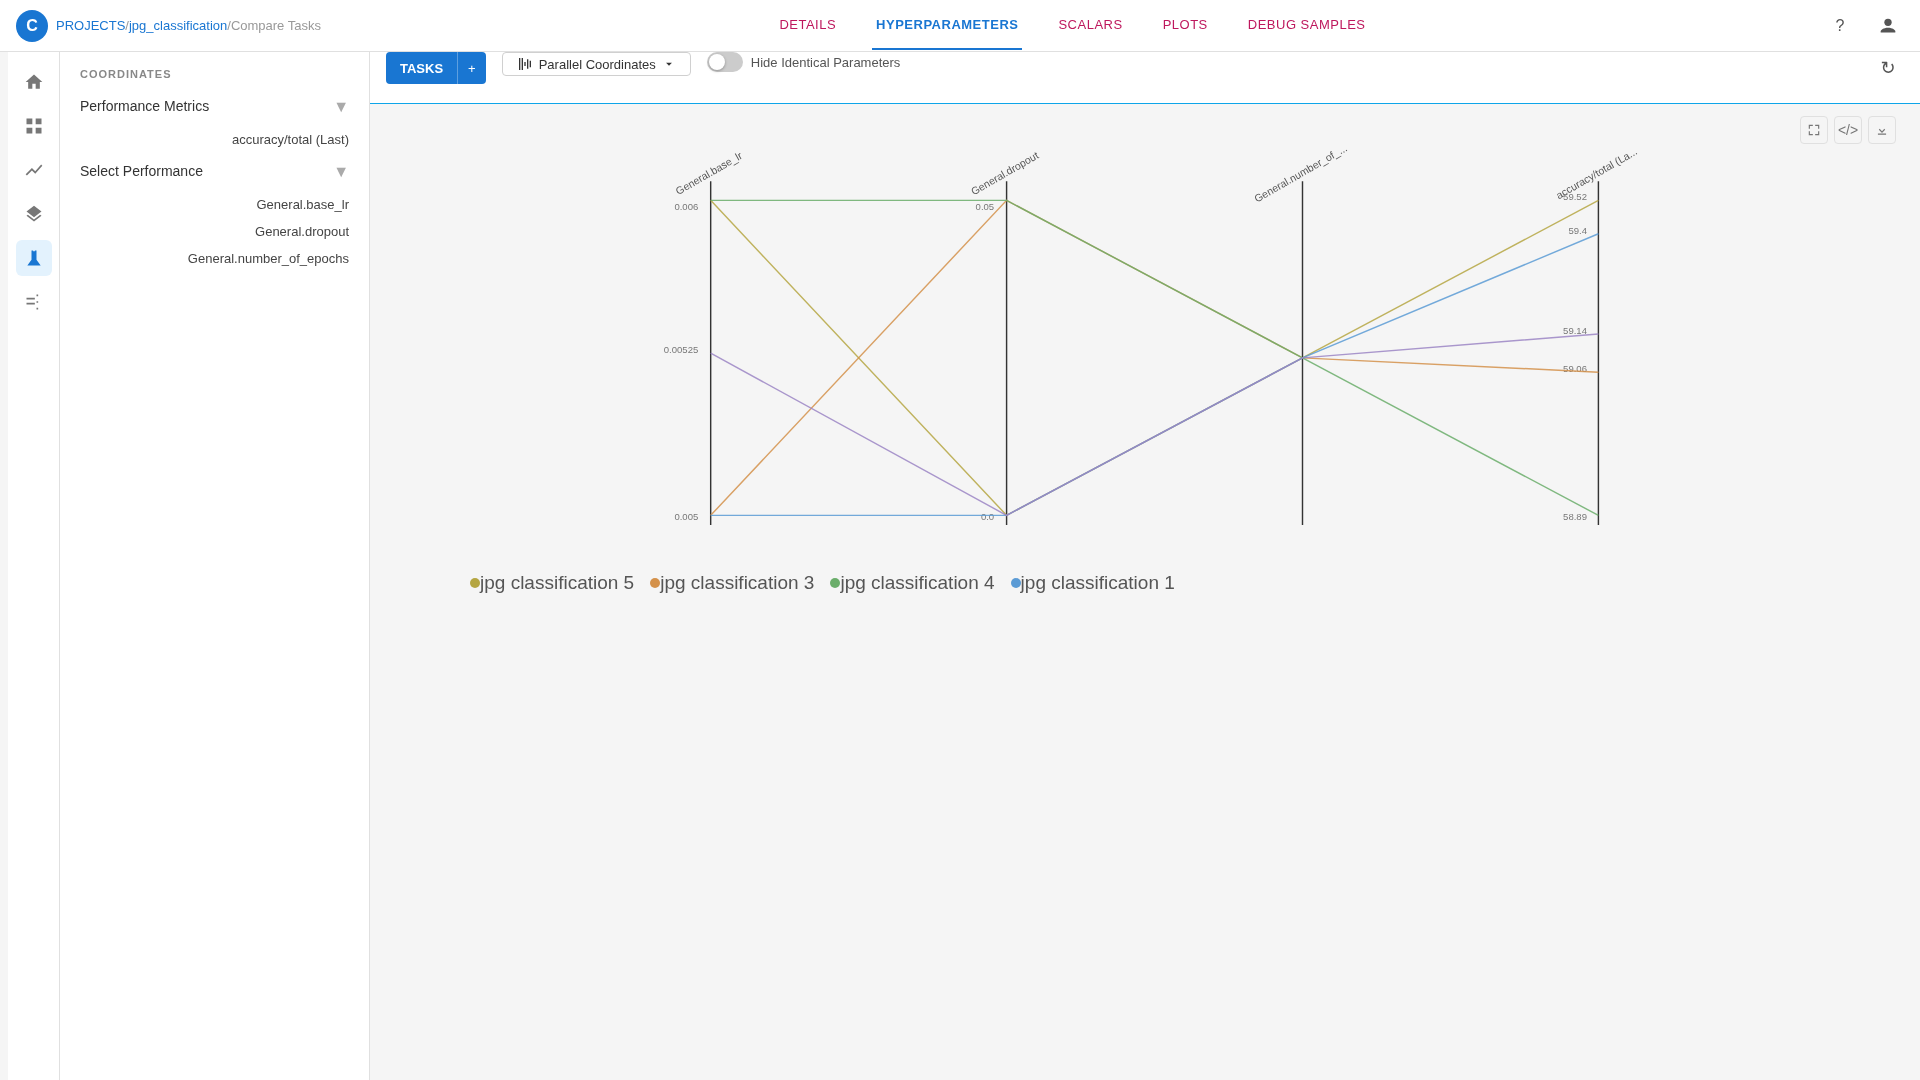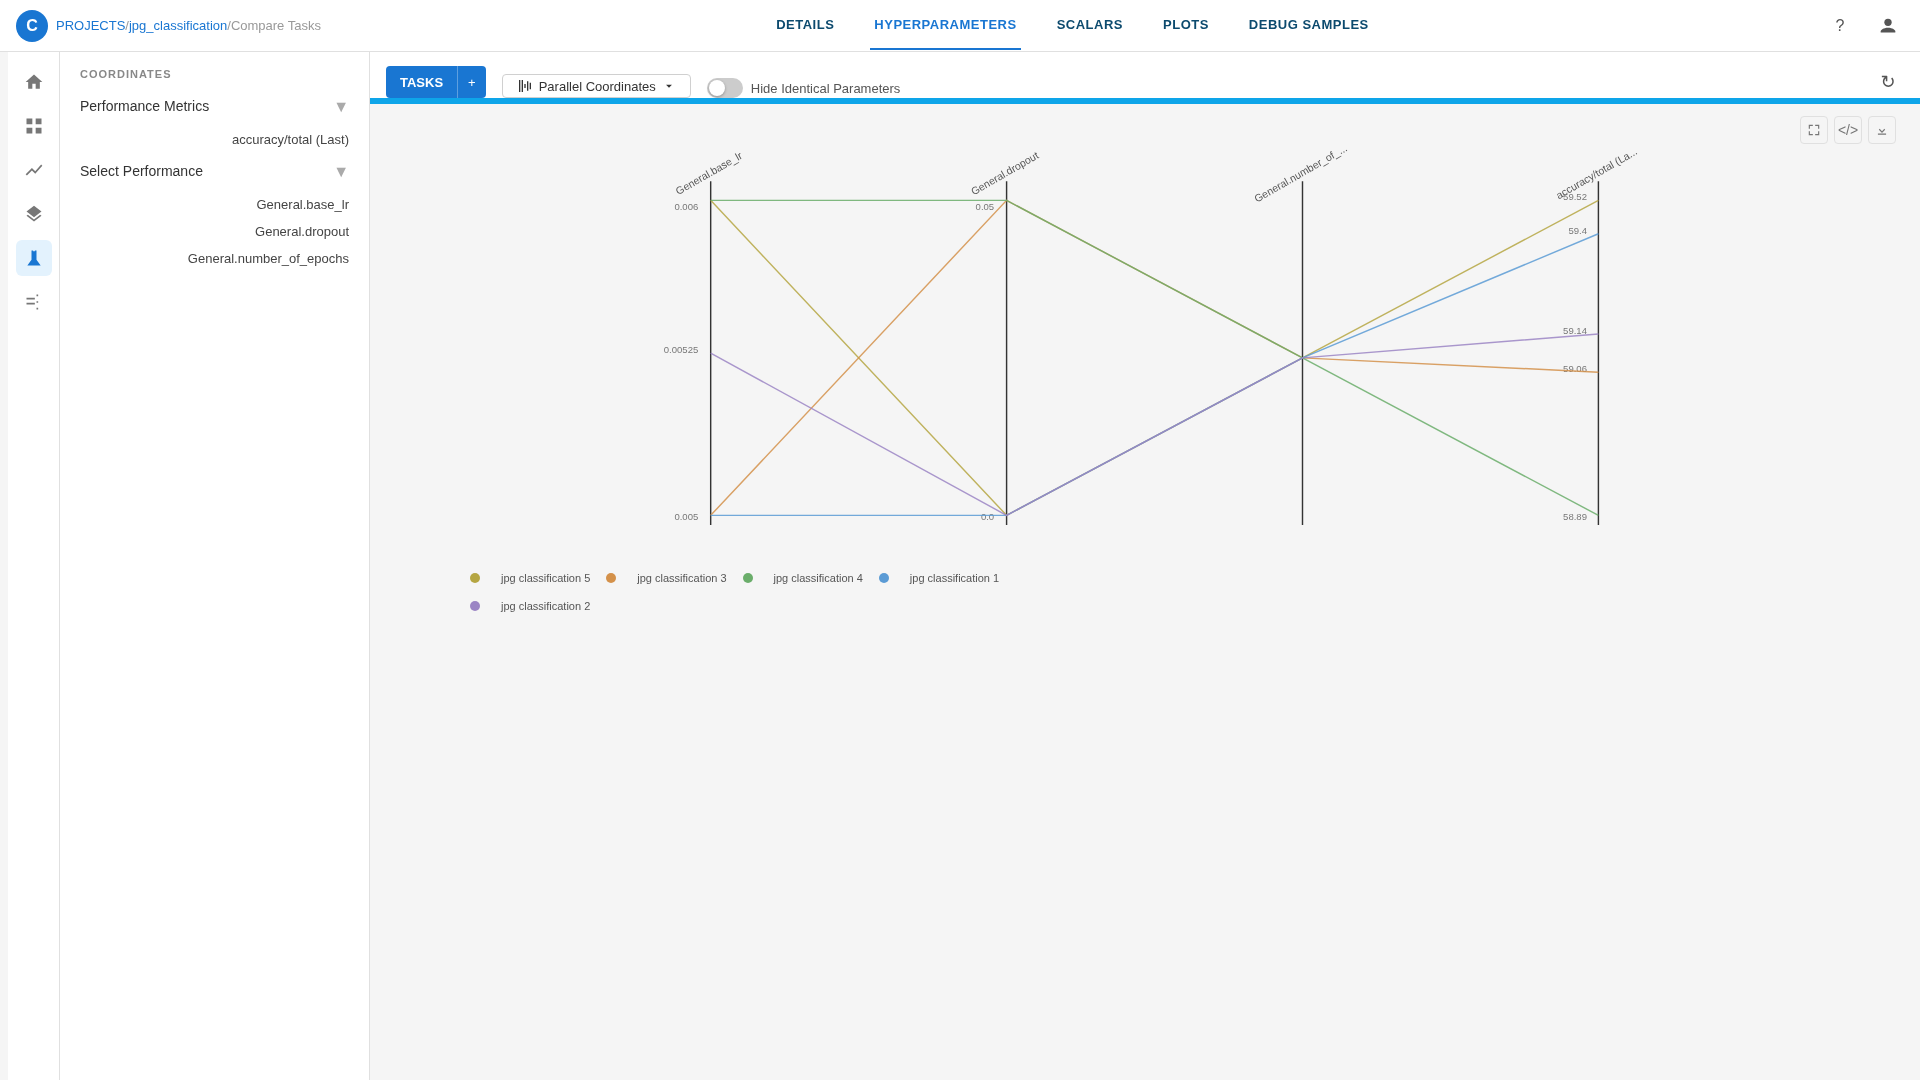--- a/index.html
+++ b/index.html
@@ -15,21 +15,21 @@
       padding: 0 16px;
       justify-content: space-between;
       flex-shrink: 0;
     }
     .top-nav-left { display: flex; align-items: center; gap: 8px; }
     .logo { width: 32px; height: 32px; background: #1976d2; border-radius: 50%; display: flex; align-items: center; justify-content: center; color: #fff; font-weight: bold; font-size: 16px; }
     .breadcrumb { display: flex; align-items: center; font-size: 13px; color: #555; }
     .breadcrumb a { color: #1976d2; text-decoration: none; }
     .breadcrumb span { color: #999; }
     .top-nav-center { display: flex; align-items: center; gap: 32px; }
-    .nav-tab { font-size: 13px; color: #0c4a6e; cursor: pointer; padding: 16px 4px; border-bottom: 2px solid transparent; letter-spacing: 0.5px; font-weight: bold; }
+    .nav-tab { font-size: 13px; color: #be185d; cursor: pointer; padding: 16px 4px; border-bottom: 2px solid transparent; letter-spacing: 0.5px; }
     .nav-tab.active { color: #1976d2; border-bottom: 2px solid #1976d2; font-weight: 600; }
     .top-nav-right { display: flex; align-items: center; gap: 16px; }
     .icon-btn { width: 32px; height: 32px; display: flex; align-items: center; justify-content: center; cursor: pointer; color: #555; border-radius: 4px; }
 
     
     .body-layout { display: flex; flex: 1; overflow: hidden; margin-left: 8px; }
 
     
     .icon-sidebar {
       width: 52px;
@@ -68,23 +68,23 @@
       cursor: pointer;
     }
     .section-title { font-size: 14px; color: #333; font-weight: 500; }
     .section-arrow { color: #aaa; font-size: 16px; }
     .section-item { padding: 6px 20px 6px 32px; font-size: 13px; color: #444; cursor: pointer; text-align: right; }
 
     
     .toolbar {
       height: 52px;
       background: #fff;
-      border-bottom: 6px solid #0ea5e9;
-      display: flex;
-      align-items: flex-end;
+      border-bottom: 1px solid #0ea5e9;
+      display: flex;
+      align-items: flex-start;
       padding: 0 16px;
       gap: 16px;
       flex-shrink: 0;
     }
     .btn-tasks { background: #1976d2; color: #fff; border: none; border-radius: 4px 0 0 4px; padding: 6px 14px; font-size: 13px; font-weight: 600; cursor: pointer; height: 32px; }
     .btn-tasks-plus { background: #1976d2; color: #fff; border: none; border-radius: 0 4px 4px 0; padding: 6px 10px; font-size: 13px; cursor: pointer; height: 32px; border-left: 1px solid rgba(255,255,255,0.3); }
     .btn-group { display: flex; }
     .btn-outline { background: #fff; border: 1px solid #d0d0d0; border-radius: 4px; padding: 6px 14px; font-size: 13px; color: #333; cursor: pointer; height: 24px; display: flex; align-items: center; gap: 6px; }
     .toggle-container { display: flex; align-items: center; gap: 8px; }
     .toggle { width: 36px; height: 20px; background: #ccc; border-radius: 10px; position: relative; cursor: pointer; }
@@ -92,21 +92,21 @@
     .toggle-label { font-size: 13px; color: #555; }
 
     
     .main-content { flex: 1; display: flex; flex-direction: column; overflow: hidden; position: relative; }
     .chart-container { flex: 1; position: relative; padding: 20px; }
 
     svg.parallel-chart { width: 100%; height: 420px; }
 
     
     .legend { display: flex; flex-wrap: wrap; gap: 16px; padding: 16px 80px; margin-top: 8px; }
-    .legend-item { display: flex; align-items: center; gap: 21px; font-size: 11px; color: #555; }
+    .legend-item { display: flex; align-items: center; gap: 0; font-size: 19px; color: #555; }
     .legend-dot { width: 10px; height: 10px; border-radius: 50%; }
 
     .chart-icon-btn { width: 28px; height: 28px; display: flex; align-items: center; justify-content: center; cursor: pointer; color: #777; border: 1px solid #e0e0e0; border-radius: 4px; font-size: 14px; }
   </style>
 </head>
 <body>
 
 <div class="top-nav">
   <div class="top-nav-left">
     <div class="logo">C</div>
@@ -282,22 +282,16 @@
           <span>jpg classification 3</span>
         </div>
         <div class="legend-item">
           <div class="legend-dot" style="background:#6aad6a;"></div>
           <span>jpg classification 4</span>
         </div>
         <div class="legend-item">
           <div class="legend-dot" style="background:#5b9bd5;"></div>
           <span>jpg classification 1</span>
         </div>
-        <div style="width:100%; display:flex;">
-          <div class="legend-item">
-            <div class="legend-dot" style="background:#9b85c4;"></div>
-            <span>jpg classification 2</span>
-          </div>
-        </div>
       </div>
     </div>
   </div>
 </div>
 
 </body></html>

